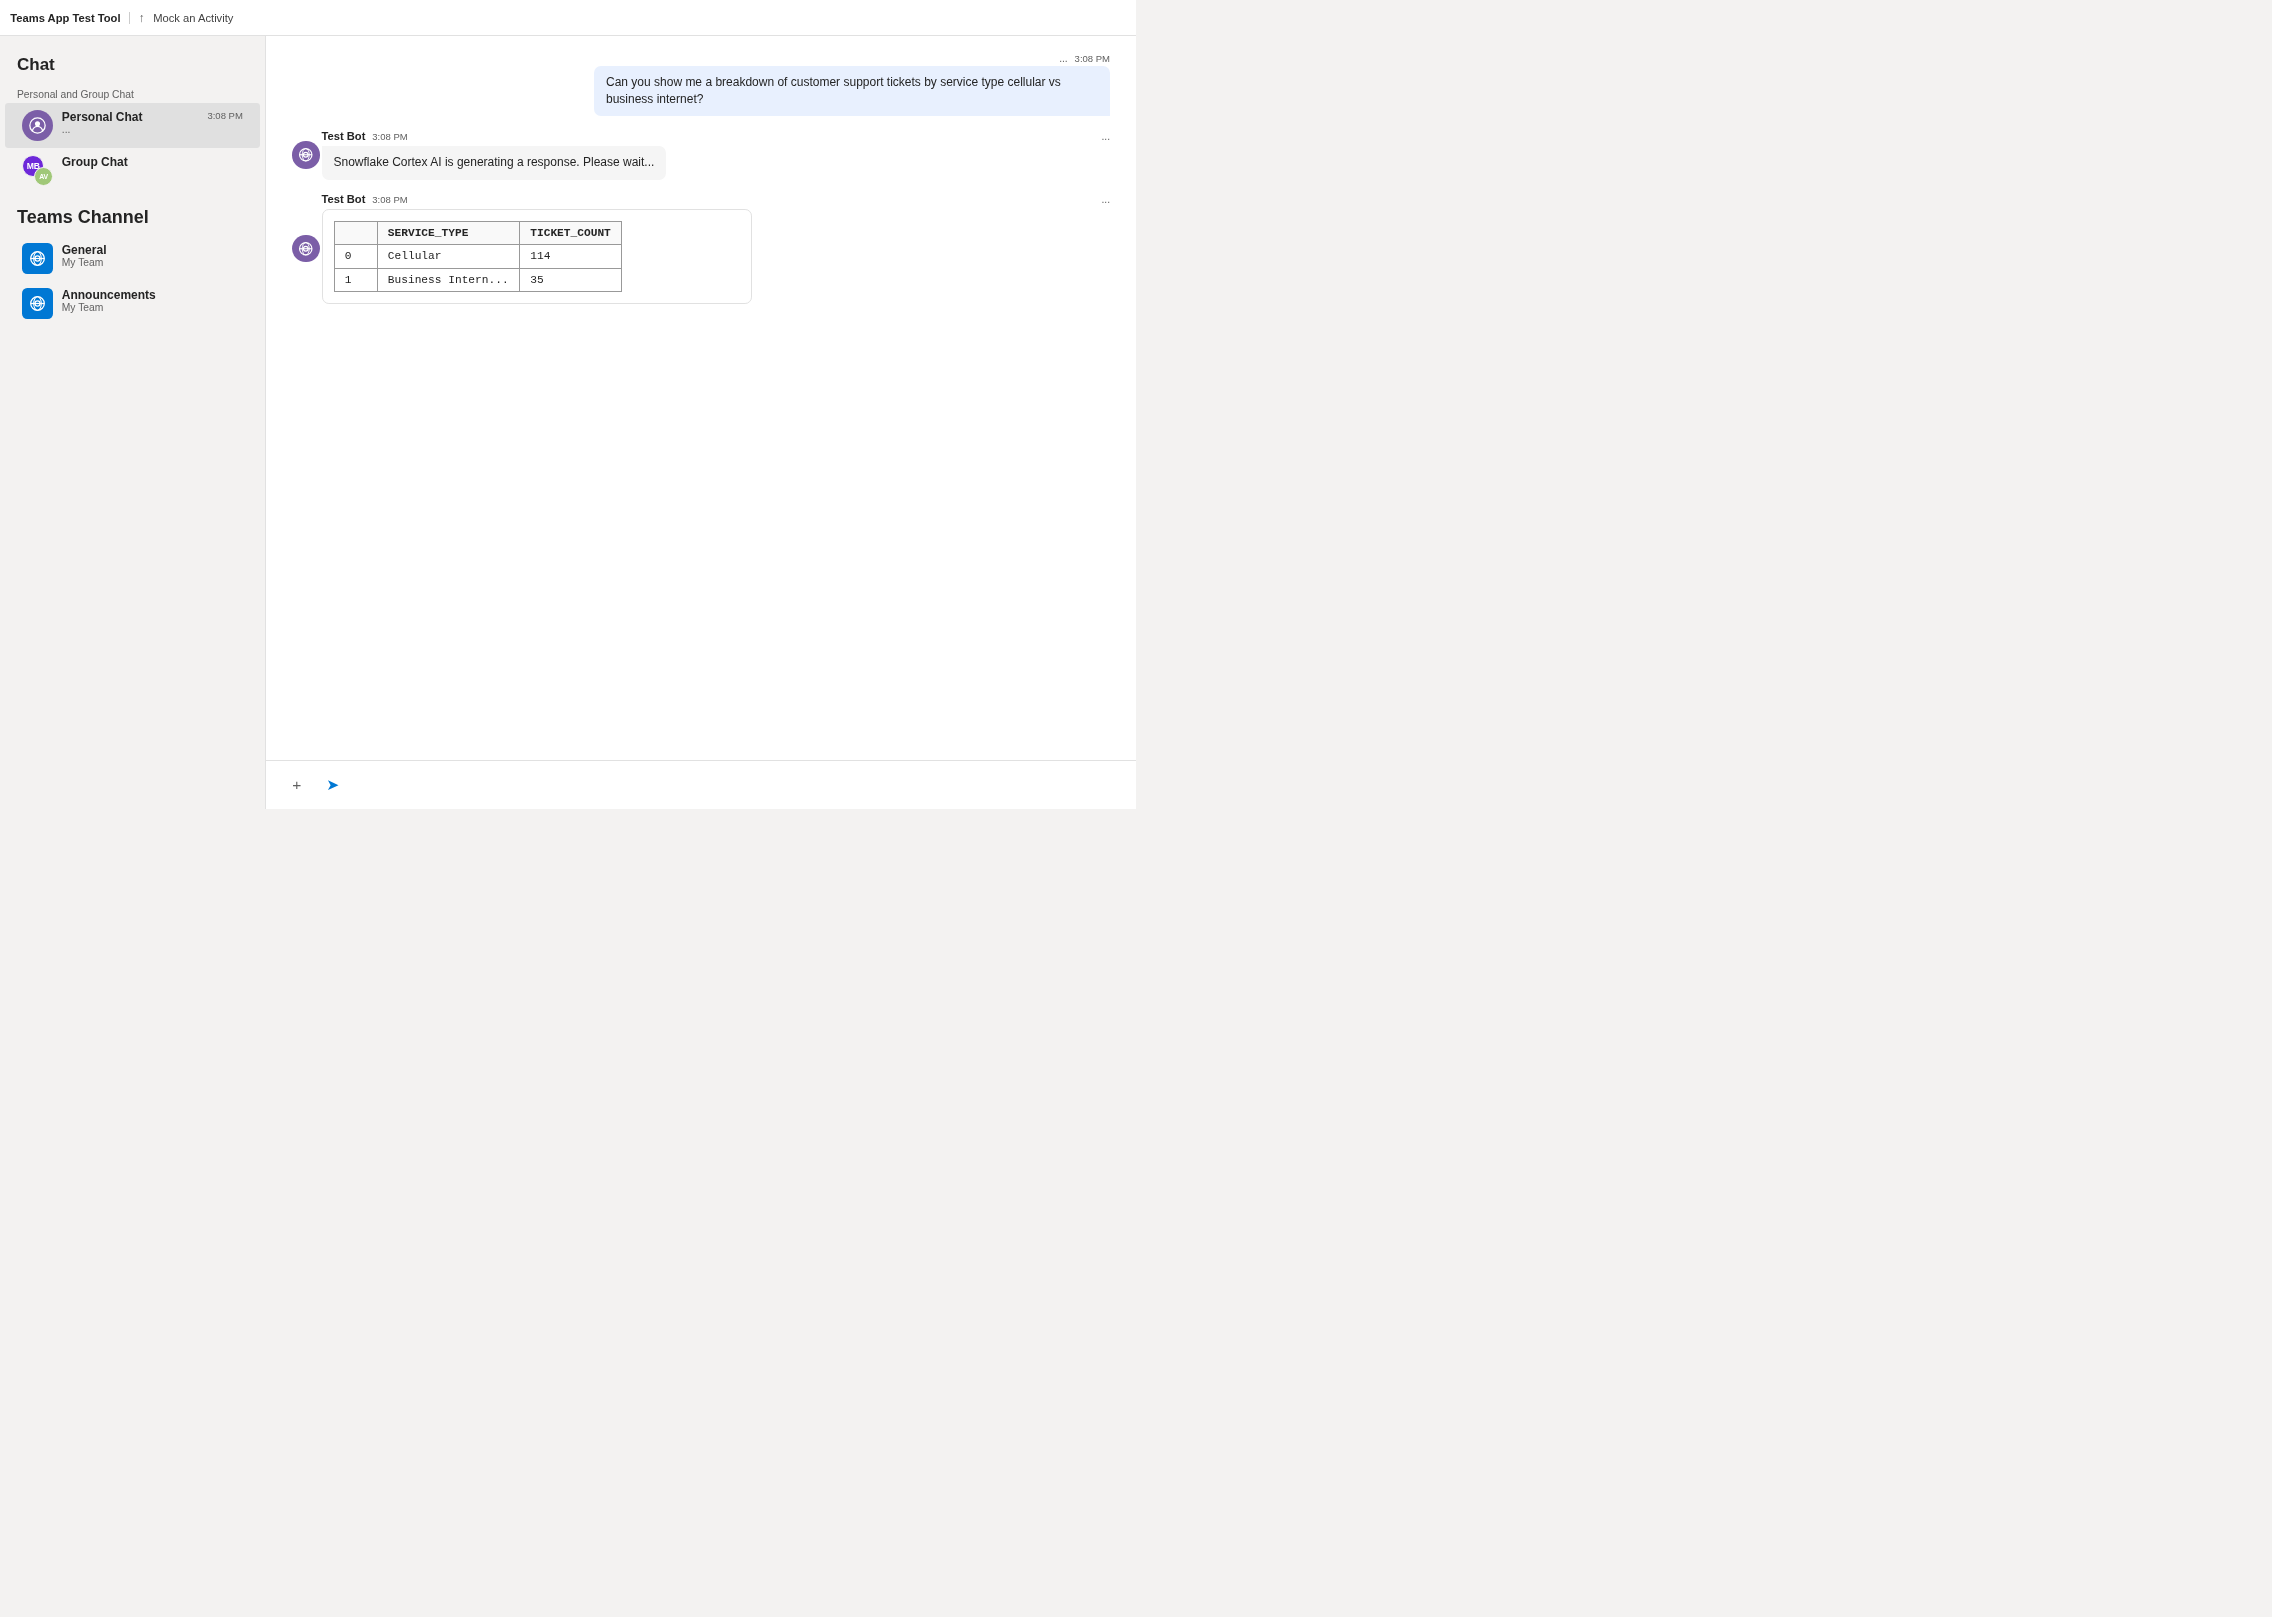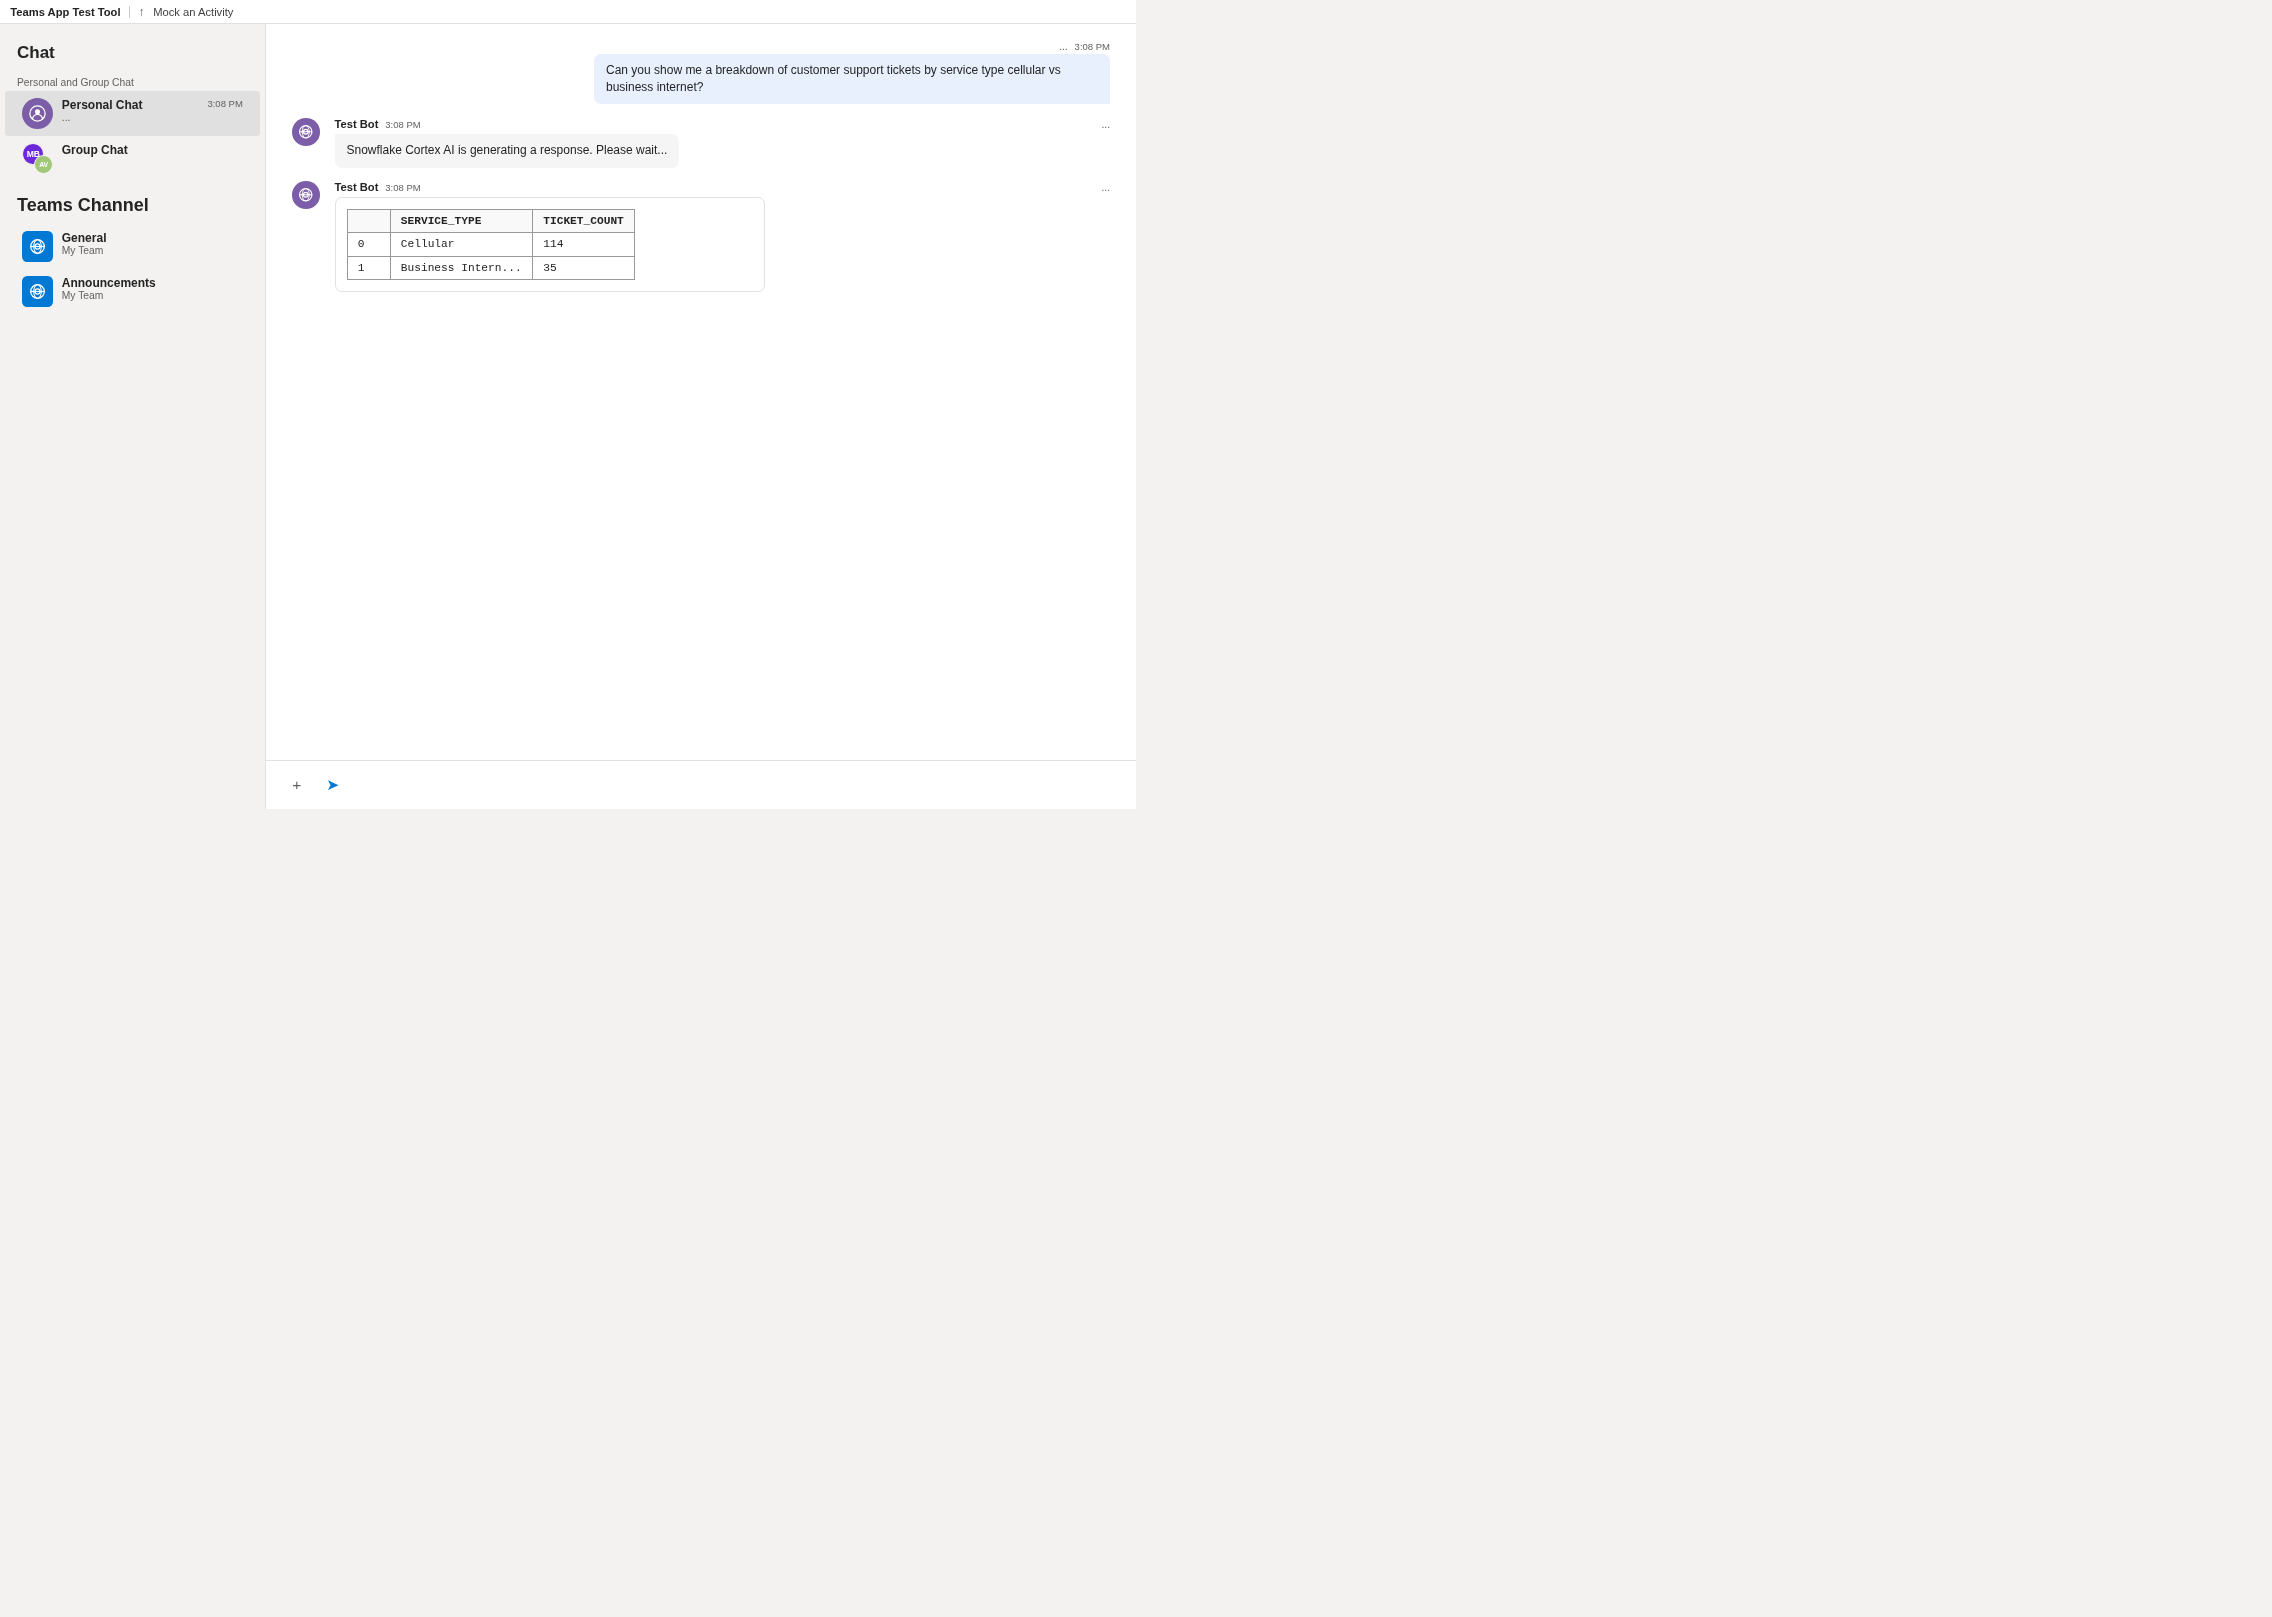--- a/index.html
+++ b/index.html
@@ -8,21 +8,21 @@
       background: #f3f2f1;
       width: 1136px;
       height: 809px;
       overflow: hidden;
       display: flex;
       flex-direction: column;
     }
 
     
     .top-bar {
-      height: 24px;
+      height: 36px;
       background: #fff;
       border-bottom: 0.9px solid #e1e1e1;
       display: flex;
       align-items: center;
       padding: 0 10.3px;
       gap: 8.6px;
       flex-shrink: 0;
     }
     .top-bar-app-title {
       font-size: 11.2px;
@@ -181,22 +181,22 @@
       padding: 8.6px 12px;
       max-width: 516px;
       font-size: 12px;
       color: #242424;
       line-height: 1.4;
     }
 
     
     .bot-message-row {
       display: flex;
-      align-items: flex-start;
-      gap: 15px;
+      align-items: center;
+      gap: 2px;
     }
     .bot-message-content {
       flex: 1;
     }
     .bot-message-header {
       display: flex;
       align-items: baseline;
       gap: 6.9px;
       margin-bottom: 3.4px;
     }

